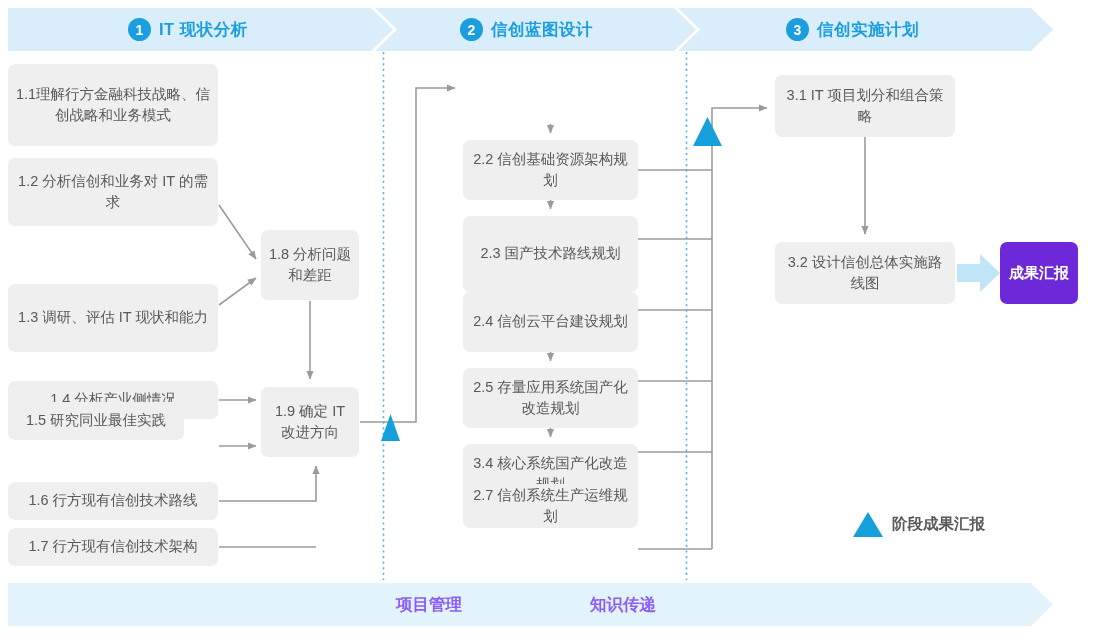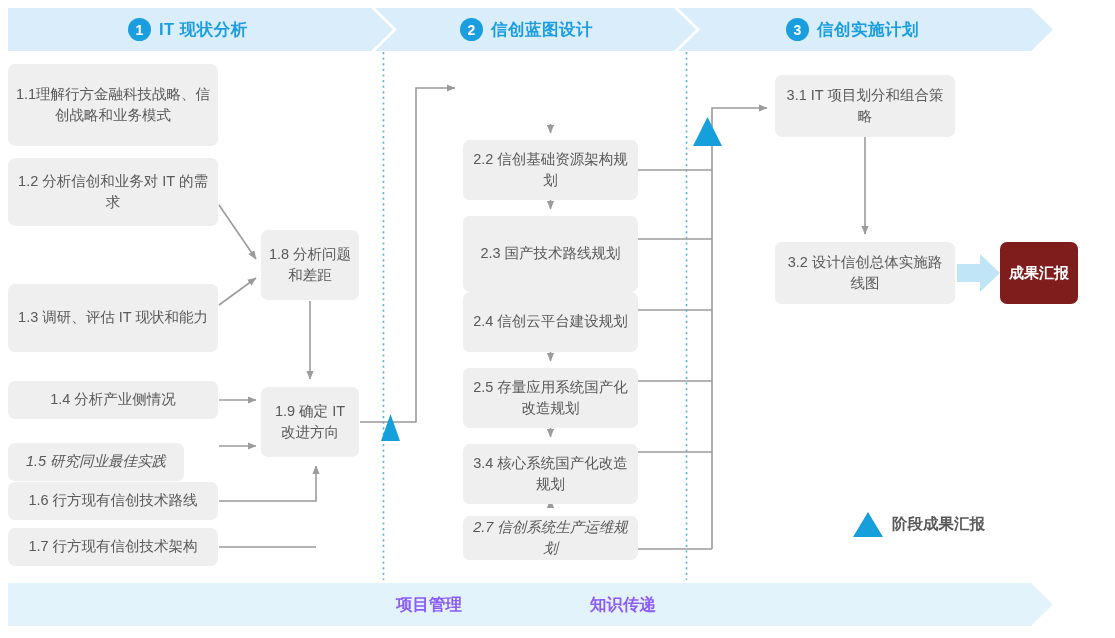--- a/index.html
+++ b/index.html
@@ -69,21 +69,21 @@
     align-items: center;
     justify-content: center;
     text-align: center;
     padding: 2px 6px;
     box-sizing: border-box;
   }
   .box span { display: block; }
 
   .result-box {
     position: absolute;
-    background: #7f1d1d;
+    background: #6d28d9;
     border-radius: 7px;
     color: #ffffff;
     font-size: 15px;
     font-weight: bold;
     line-height: 1.35;
     display: flex;
     align-items: center;
     justify-content: center;
     text-align: center;
   }
@@ -232,21 +232,21 @@
   </div>
   <div class="box" style="left:8px;top:158px;width:210px;height:68px;">
     <span>1.2 分析信创和业务对 IT 的需求</span>
   </div>
   <div class="box" style="left:8px;top:284px;width:210px;height:68px;">
     <span>1.3 调研、评估 IT 现状和能力</span>
   </div>
   <div class="box" style="left:8px;top:381px;width:210px;height:38px;">
     <span>1.4 分析产业侧情况</span>
   </div>
-  <div class="box" style="left:8px;top:443px;width:176px;height:38px;font-style:italic;">
+  <div class="box" style="left:8px;top:402px;width:176px;height:38px;">
     <span>1.5 研究同业最佳实践</span>
   </div>
   <div class="box" style="left:8px;top:482px;width:210px;height:38px;">
     <span>1.6 行方现有信创技术路线</span>
   </div>
   <div class="box" style="left:8px;top:528px;width:210px;height:38px;">
     <span>1.7 行方现有信创技术架构</span>
   </div>
 
   <div class="box" style="left:261px;top:230px;width:98px;height:70px;">
@@ -264,21 +264,21 @@
   </div>
   <div class="box" style="left:463px;top:292px;width:175px;height:60px;">
     <span>2.4 信创云平台建设规划</span>
   </div>
   <div class="box" style="left:463px;top:368px;width:175px;height:60px;">
     <span>2.5 存量应用系统国产化改造规划</span>
   </div>
   <div class="box" style="left:463px;top:444px;width:175px;height:60px;">
     <span>3.4 核心系统国产化改造规划</span>
   </div>
-  <div class="box" style="left:463px;top:516px;width:175px;height:44px;font-style:italic;">
+  <div class="box" style="left:463px;top:484px;width:175px;height:44px;">
     <span>2.7 信创系统生产运维规划</span>
   </div>
 
   <div class="box" style="left:775px;top:75px;width:180px;height:62px;">
     <span>3.1 IT 项目划分和组合策略</span>
   </div>
   <div class="box" style="left:775px;top:242px;width:180px;height:62px;">
     <span>3.2 设计信创总体实施路线图</span>
   </div>
 

